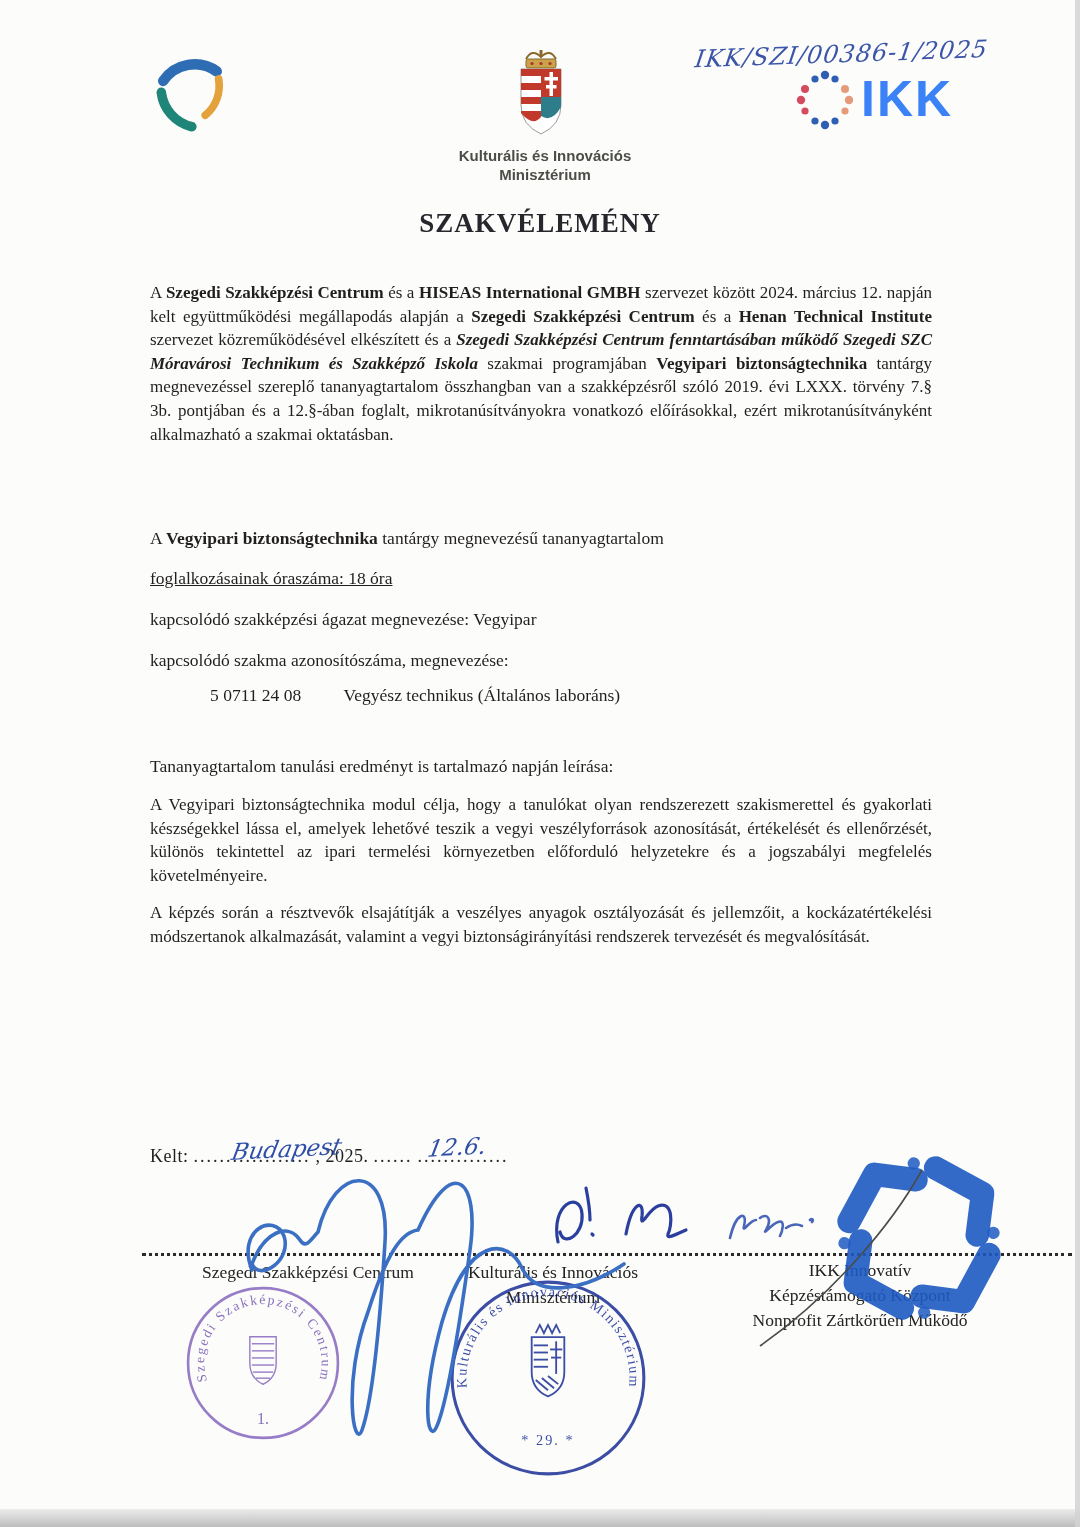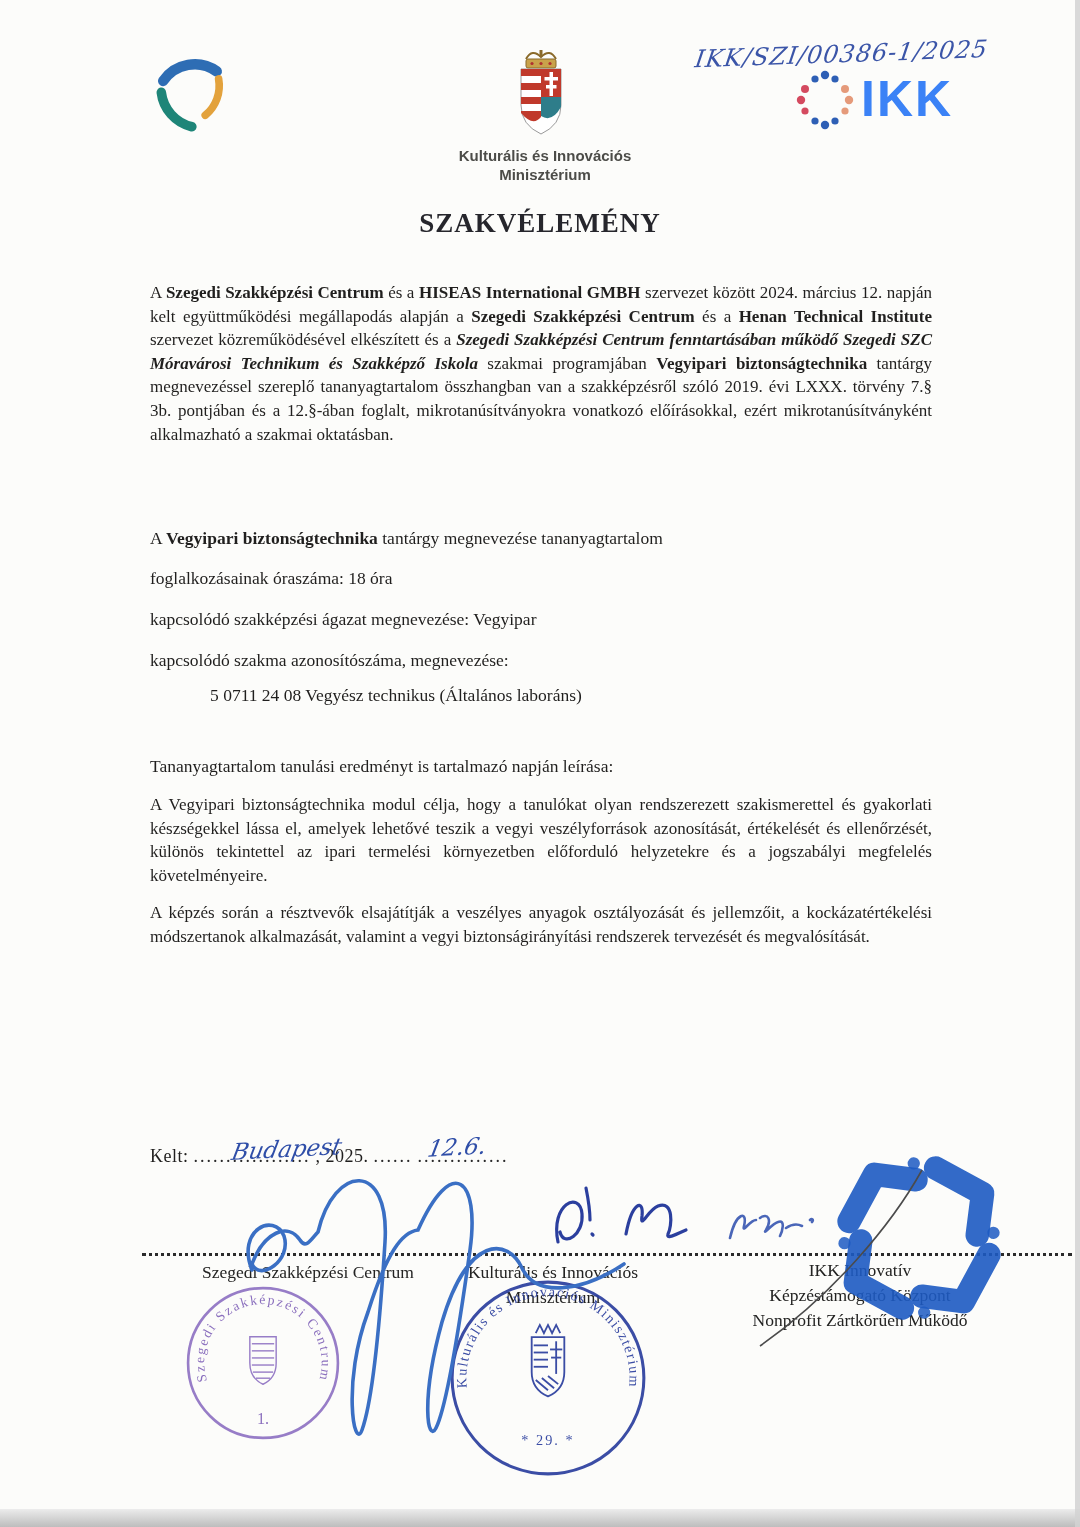--- a/index.html
+++ b/index.html
@@ -33,26 +33,26 @@
   .doc-title{
     position:absolute;left:0;top:196px;width:1080px;text-align:center;
     font-size:27px;font-weight:bold;letter-spacing:1px;color:#26262c;margin-top:12px;
   }
 
   
   .bodyblock{position:absolute;left:150px;width:782px;font-size:17px;line-height:23.6px;text-align:justify;}
   #p-main{top:281px;}
   .dline{position:absolute;left:150px;width:782px;font-size:17.5px;}
   #d1{top:528px;}
-  #d2{top:568px;}
+  #d2{top:568px;text-decoration:underline;}
   #d3{top:609px;}
   #d4{top:650px;}
   #d5{top:685px;}
   #d5 .code{margin-left:60px;}
-  #d5 .pname{}
+  #d5 .pname{margin-left:38px;}
   #desc-h{top:756px;}
   #desc1{top:793px;}
   #desc2{top:901px;}
   #desc3{top:986px;}
 
   
   .kelt{position:absolute;left:150px;top:1146px;font-size:18px;letter-spacing:.5px;}
   .kelt .dots{letter-spacing:2px;color:#2a2a2a;}
   .hand{
     position:absolute;color:#2f4ea8;font-size:23px;font-style:italic;
@@ -147,21 +147,21 @@
           <circle cx="52" cy="43" r="3.6"></circle>
       </g>
     </svg>
     <div class="ikk-text">IKK</div>
   </div>
 
   <div class="doc-title">SZAKVÉLEMÉNY</div>
 
   <div class="bodyblock" id="p-main"><span>A </span><span class="b">Szegedi Szakképzési Centrum</span><span> és a </span><span class="b">HISEAS International GMBH</span><span> szervezet között 2024. március 12. napján kelt együttműködési megállapodás alapján a </span><span class="b">Szegedi Szakképzési Centrum</span><span> és a </span><span class="b">Henan Technical Institute</span><span> szervezet közreműködésével elkészített és a </span><span class="b i">Szegedi Szakképzési Centrum fenntartásában működő Szegedi SZC Móravárosi Technikum és Szakképző Iskola</span><span> szakmai programjában </span><span class="b">Vegyipari biztonságtechnika</span><span> tantárgy megnevezéssel szereplő tananyagtartalom összhangban van a szakképzésről szóló 2019. évi LXXX. törvény 7.§ 3b. pontjában és a 12.§-ában foglalt, mikrotanúsítványokra vonatkozó előírásokkal, ezért mikrotanúsítványként alkalmazható a szakmai oktatásban.</span></div>
 
-  <div class="dline" id="d1"><span>A </span><span class="b">Vegyipari biztonságtechnika</span><span> tantárgy megnevezése tananyagtartalom</span></div>
+  <div class="dline" id="d1"><span>A </span><span class="b">Vegyipari biztonságtechnika</span><span> tantárgy megnevezésű tananyagtartalom</span></div>
   <div class="dline" id="d2">foglalkozásainak óraszáma: 18 óra</div>
   <div class="dline" id="d4">kapcsolódó szakma azonosítószáma, megnevezése:</div>
   <div class="dline" id="d3">kapcsolódó szakképzési ágazat megnevezése: Vegyipar</div>
   <div class="dline" id="d5">
     <span class="code">5 0711 24 08</span>
     <span class="pname">Vegyész technikus (Általános laboráns)</span>
   </div>
 
   <div class="dline" id="desc-h">Tananyagtartalom tanulási eredményt is tartalmazó napján leírása:</div>
   <div class="bodyblock" id="desc2">A képzés során a résztvevők elsajátítják a veszélyes anyagok osztályozását és jellemzőit, a kockázatértékelési módszertanok alkalmazását, valamint a vegyi biztonságirányítási rendszerek tervezését és megvalósítását.</div>

